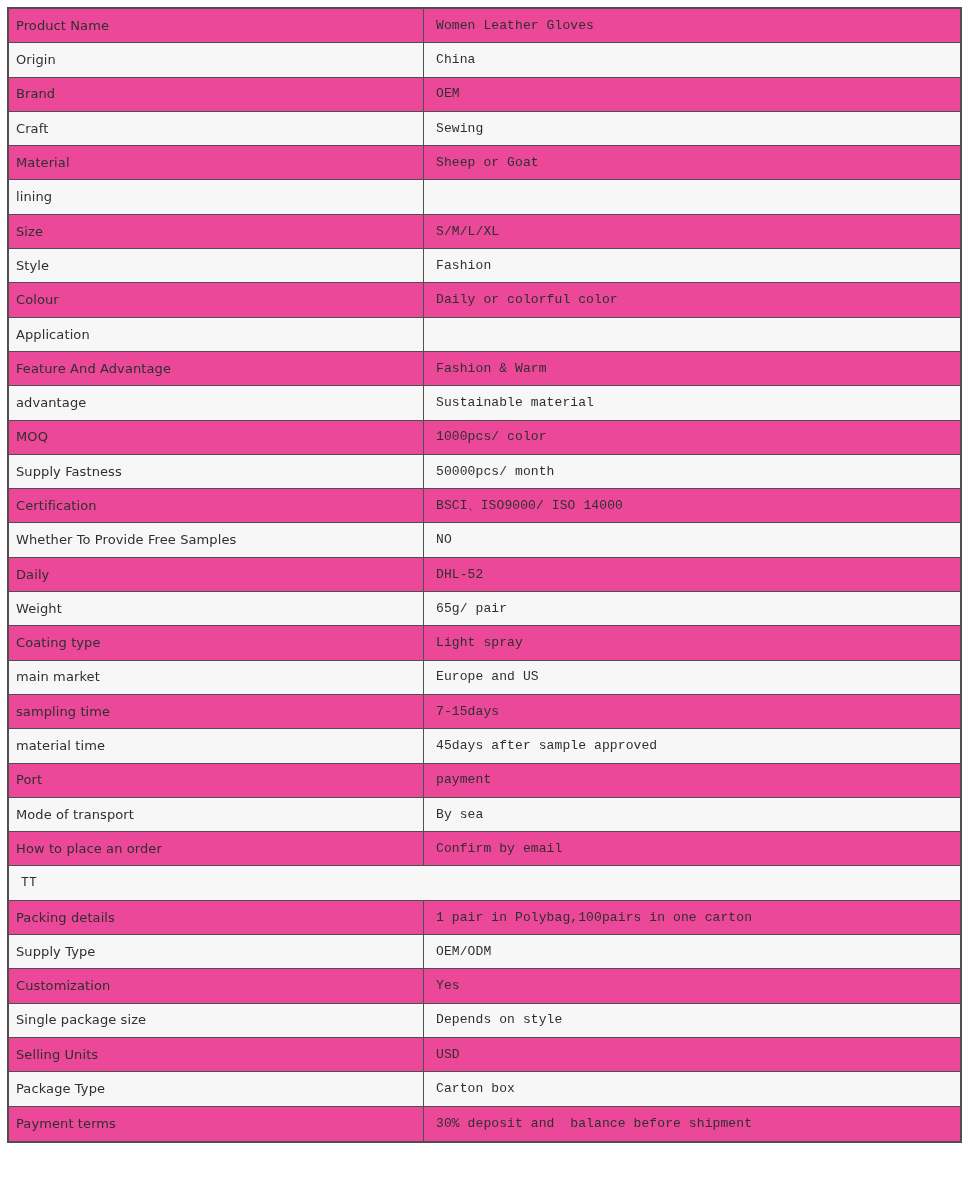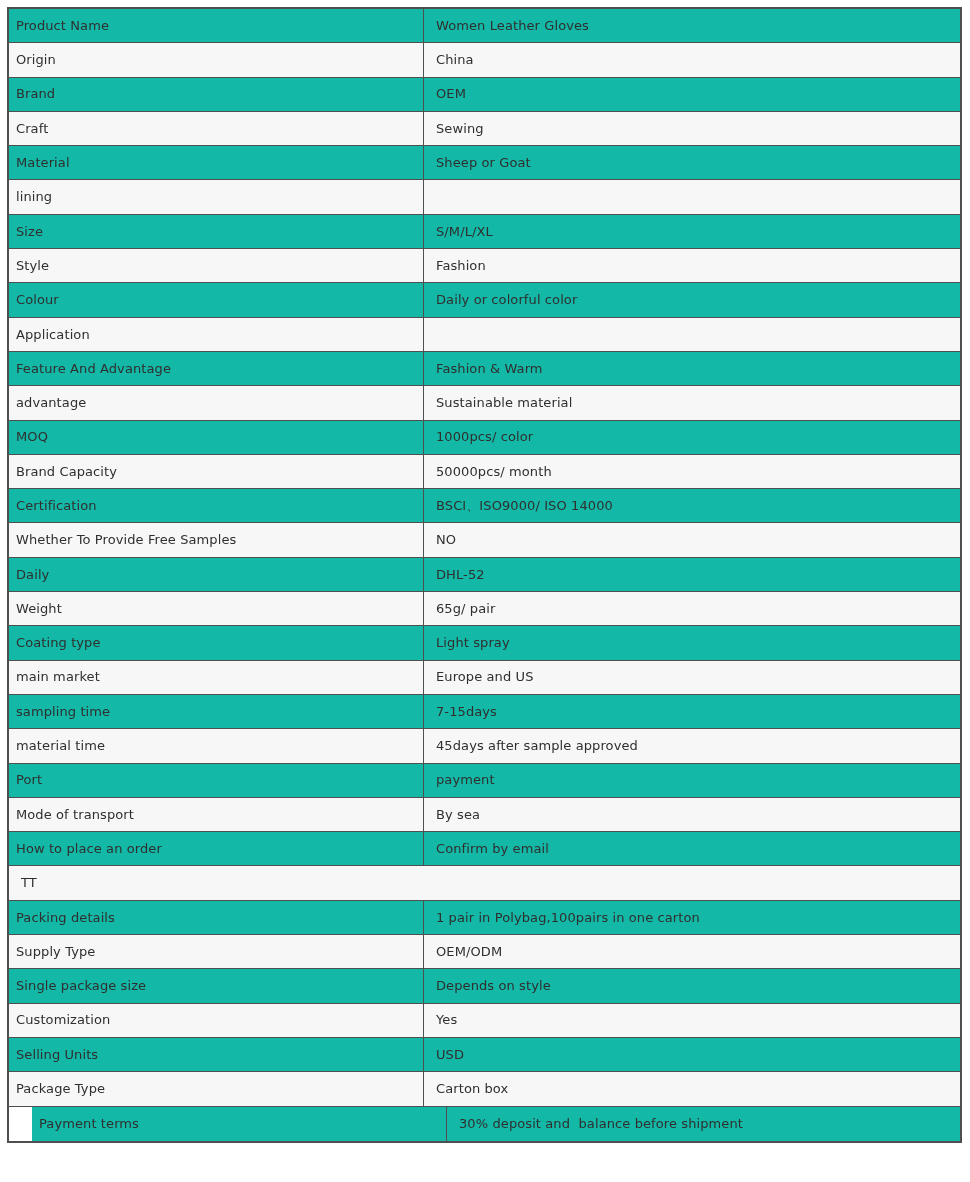--- a/index.html
+++ b/index.html
@@ -28,25 +28,24 @@
     border: 2px solid var(--border-color);
     background: #ffffff;
     display: flex;
     flex-direction: column;
   }
   .row {
     display: flex;
     height: var(--row-h);
     box-sizing: border-box;
     border-bottom: 1px solid var(--border-color);
-    background: #14b8a6;
+    background: #ec4899;
   }
   .row:last-child {
     border-bottom: none;
-    margin-left: 23px;
   }
   .row:nth-child(even) {
     background: var(--row-alt);
   }
   .cell {
     display: flex;
     align-items: center;
     box-sizing: border-box;
     font-size: 13px;
     line-height: 1.2;
@@ -57,20 +56,21 @@
   }
   .cell.label {
     width: 415px;
     flex: 0 0 415px;
     border-right: 1px solid var(--border-color);
     padding: 0 10px 0 7px;
   }
   .cell.value {
     flex: 1;
     padding: 0 10px 0 12px;
+    font-family: Liberation Mono, monospace;
   }
 </style>
 </head>
 <body>
 
 <div class="spec-table" id="spec-table">
   <div class="row">
     <div class="cell label">Product Name</div>
     <div class="cell value">Women Leather Gloves</div>
   </div>
@@ -128,21 +128,21 @@
     <div class="cell label">advantage</div>
     <div class="cell value">Sustainable material</div>
   </div>
 
   <div class="row">
     <div class="cell label">MOQ</div>
     <div class="cell value">1000pcs/ color</div>
   </div>
 
   <div class="row">
-    <div class="cell label">Brand Capacity</div>
+    <div class="cell label">Supply Fastness</div>
     <div class="cell value">50000pcs/ month</div>
   </div>
 
   <div class="row">
     <div class="cell label">Certification</div>
     <div class="cell value">BSCI、ISO9000/ ISO 14000</div>
   </div>
 
   <div class="row">
     <div class="cell label">Whether To Provide Free Samples</div>
@@ -202,30 +202,30 @@
     <div class="cell label">Packing details</div>
     <div class="cell value">1 pair in Polybag,100pairs in one carton</div>
   </div>
 
   <div class="row">
     <div class="cell label">Supply Type</div>
     <div class="cell value">OEM/ODM</div>
   </div>
 
   <div class="row">
+    <div class="cell label">Customization</div>
+    <div class="cell value">Yes</div>
+  </div>
+
+  <div class="row">
     <div class="cell label">Single package size</div>
     <div class="cell value">Depends on style</div>
   </div>
 
   <div class="row">
-    <div class="cell label">Customization</div>
-    <div class="cell value">Yes</div>
-  </div>
-
-  <div class="row">
     <div class="cell label">Selling Units</div>
     <div class="cell value">USD</div>
   </div>
 
   <div class="row">
     <div class="cell label">Package Type</div>
     <div class="cell value">Carton box</div>
   </div>
 
   <div class="row">

